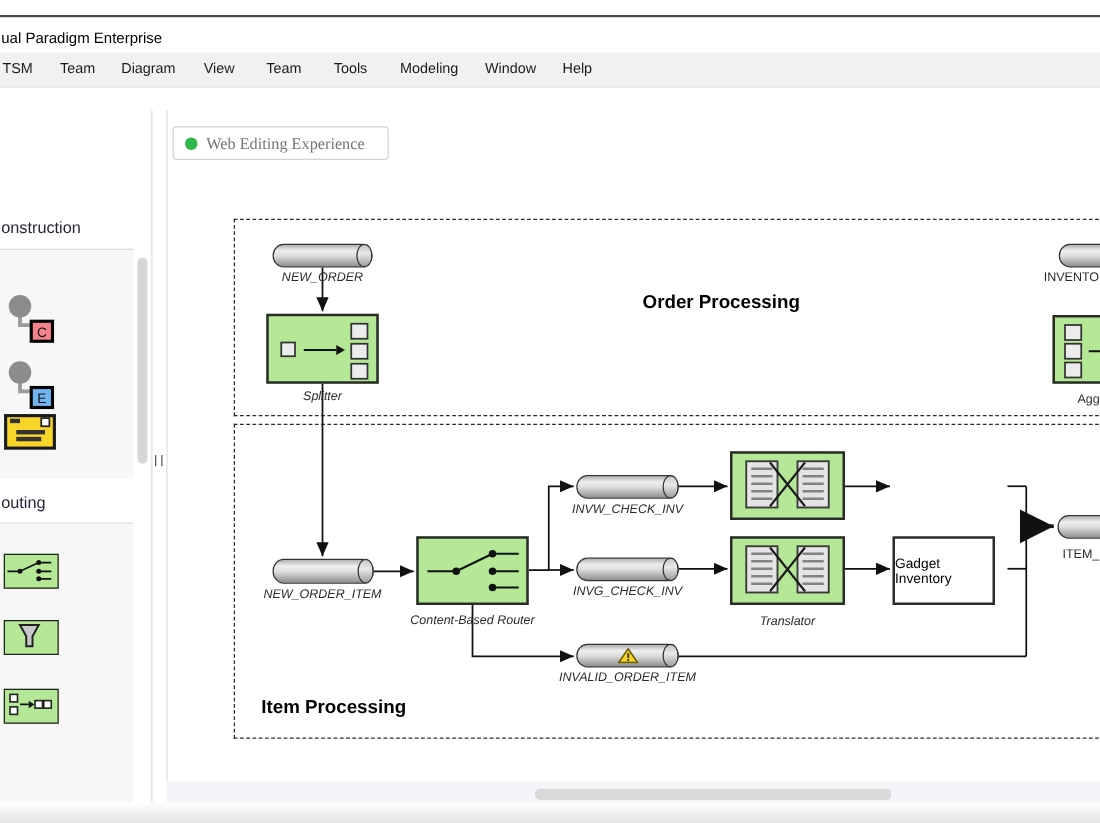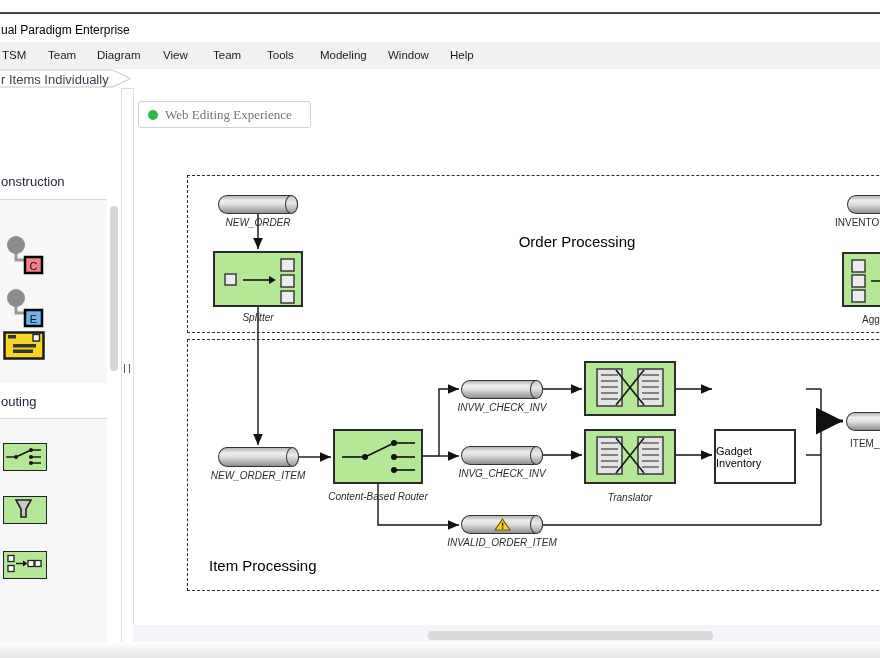--- a/index.html
+++ b/index.html
@@ -22,21 +22,21 @@
   .vthumb{left:110px;width:8px;border-radius:4px;background:#d6d6d6;}
   .grip{left:124px;top:352px;width:4px;height:9px;border-left:1px solid #5a5a5a;border-right:1px solid #5a5a5a;}
   .gicon{background:#b5e896;border:1.5px solid #222;}
   
   .canvas{left:133px;top:76px;width:747px;height:537px;background:#fff;border-left:1px solid #e0e0e0;overflow:hidden;}
   .tab{left:4px;top:13px;width:173px;height:27px;background:#fff;border:1px solid #d2d2d2;border-radius:3px;
        display:flex;align-items:center;gap:7px;padding-left:9px;box-sizing:border-box;font-family:Liberation Serif, serif;}
   .tab-dot{width:10px;height:10px;border-radius:50%;background:#2eb84b;flex:0 0 auto;}
   .tab-label{font-size:13px;color:#757575;white-space:nowrap;}
   .frame{border:1.4px dashed #2b2b2b;}
-  .frame-title{font-size:15px;font-weight:normal;color:#000;white-space:nowrap;}
+  .frame-title{font-size:15px;font-weight:bold;color:#000;white-space:nowrap;}
   .pipe{box-sizing:border-box;border:1.5px solid #333;border-radius:9px/50%;
         background:linear-gradient(180deg,#b3b3b3 0%,#efefef 28%,#dcdcdc 52%,#8f8f8f 100%);}
   .pipe-cap{position:absolute;right:-1px;top:-1px;bottom:-1px;width:13px;border:1.5px solid #333;
         border-radius:50%;box-sizing:border-box;background:linear-gradient(180deg,#c6c6c6,#e9e9e9 40%,#9c9c9c);}
   .gbox{box-sizing:border-box;background:#b5e896;border:2px solid #2b2b2b;}
   .wbox{box-sizing:border-box;background:#fff;border:2px solid #2b2b2b;display:flex;align-items:center;justify-content:center;
         font-size:11px;color:#000;}
   .nlabel{font-size:10px;color:#2b2b2b;white-space:nowrap;}
   .nlabel.ctr{width:160px;text-align:center;font-style:italic;}
   
@@ -61,26 +61,20 @@
     <span class="abs menu-item" style="left:48px">Team</span>
     <span class="abs menu-item" style="left:97px">Diagram</span>
     <span class="abs menu-item" style="left:163px">View</span>
     <span class="abs menu-item" style="left:213px">Team</span>
     <span class="abs menu-item" style="left:267px">Tools</span>
     <span class="abs menu-item" style="left:320px">Modeling</span>
     <span class="abs menu-item" style="left:388px">Window</span>
     <span class="abs menu-item" style="left:450px">Help</span>
   </div>
 
-  <div class="abs toolbar">
-    <svg class="abs" style="left:0;top:0" width="140" height="19">
-      <path d="M-2,1 H112.5 L130.5,9.5 L112.5,18 H-2" fill="#ffffff" stroke="#c6c6c6" stroke-width="1"></path>
-    </svg>
-    <div class="abs crumb-text">r Items Individually</div>
-  </div>
 
   <div class="abs panel">
     <div class="abs sec-title" style="top:86px">onstruction</div>
     <div class="abs divider" style="top:111px"></div>
     <div class="abs icon-area" style="top:112px;height:183px">
 
       <div class="abs" style="left:0;top:18px;width:50px;height:57px">
         <svg width="50" height="57">
           <path d="M16,27 V42 H26" fill="none" stroke="#9a9a9a" stroke-width="3"></path>
           <circle cx="16" cy="27" r="9" fill="#8c8c8c"></circle>

